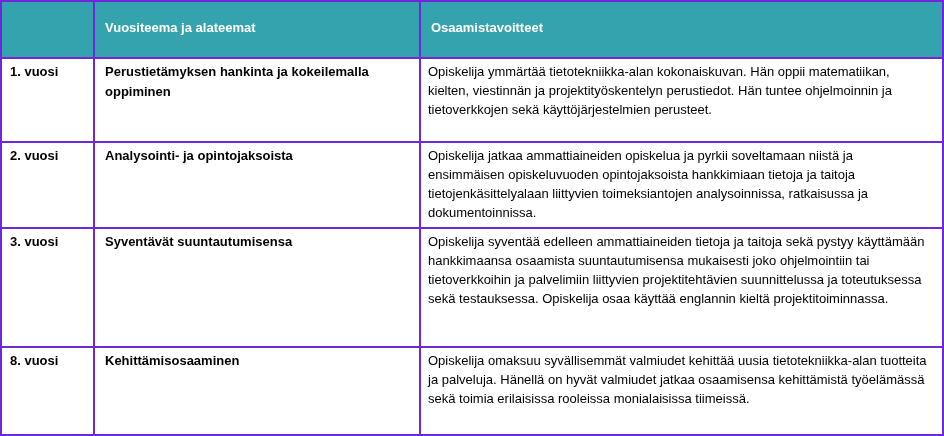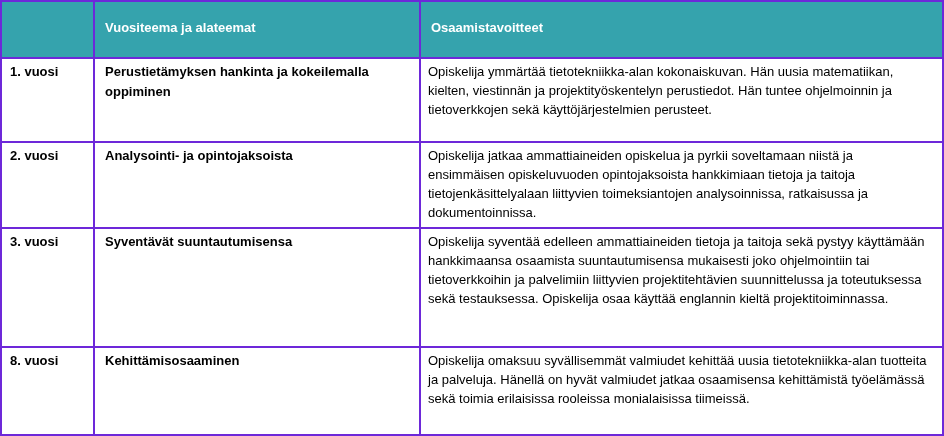--- a/index.html
+++ b/index.html
@@ -71,21 +71,21 @@
     <tr>
       <th></th>
       <th>Vuositeema ja alateemat</th>
       <th>Osaamistavoitteet</th>
     </tr>
   </thead>
   <tbody>
     <tr class="row-1">
       <td class="year-cell">1. vuosi</td>
       <td class="theme-cell">Perustietämyksen hankinta ja kokeilemalla oppiminen</td>
-      <td class="objectives-cell">Opiskelija ymmärtää tietotekniikka-alan kokonaiskuvan. Hän uusia matematiikan, kielten, viestinnän ja projektityöskentelyn perustiedot. Hän tuntee ohjelmoinnin ja tietoverkkojen sekä käyttöjärjestelmien perusteet.</td>
+      <td class="objectives-cell">Opiskelija ymmärtää tietotekniikka-alan kokonaiskuvan. Hän oppii matematiikan, kielten, viestinnän ja projektityöskentelyn perustiedot. Hän tuntee ohjelmoinnin ja tietoverkkojen sekä käyttöjärjestelmien perusteet.</td>
     </tr>
     <tr class="row-2">
       <td class="year-cell">2. vuosi</td>
       <td class="theme-cell">Analysointi- ja opintojaksoista</td>
       <td class="objectives-cell">Opiskelija jatkaa ammattiaineiden opiskelua ja pyrkii soveltamaan niistä ja ensimmäisen opiskeluvuoden opintojaksoista hankkimiaan tietoja ja taitoja tietojenkäsittelyalaan liittyvien toimeksiantojen analysoinnissa, ratkaisussa ja dokumentoinnissa.</td>
     </tr>
     <tr class="row-3">
       <td class="year-cell">3. vuosi</td>
       <td class="theme-cell">Syventävät suuntautumisensa</td>
       <td class="objectives-cell">Opiskelija syventää edelleen ammattiaineiden tietoja ja taitoja sekä pystyy käyttämään hankkimaansa osaamista suuntautumisensa mukaisesti joko ohjelmointiin tai tietoverkkoihin ja palvelimiin liittyvien projektitehtävien suunnittelussa ja toteutuksessa sekä testauksessa. Opiskelija osaa käyttää englannin kieltä projektitoiminnassa.</td>

